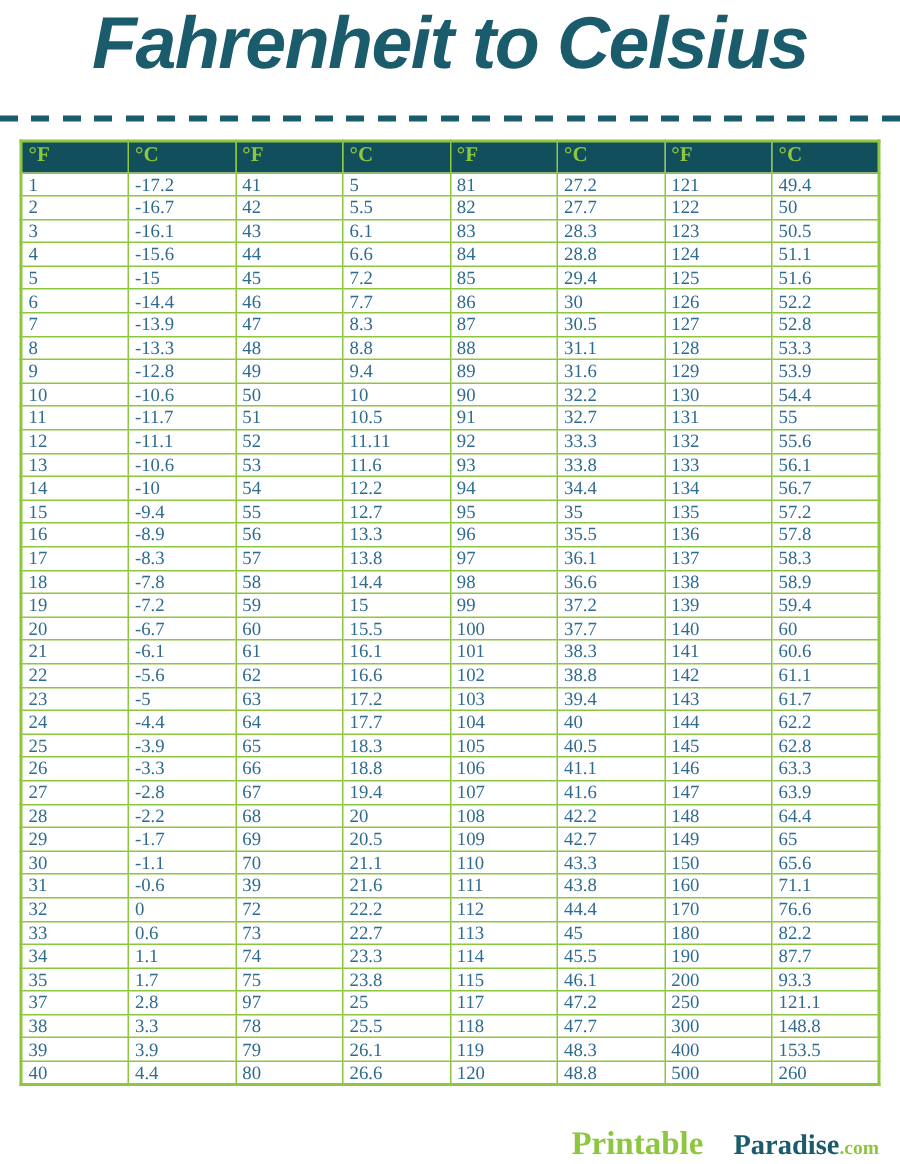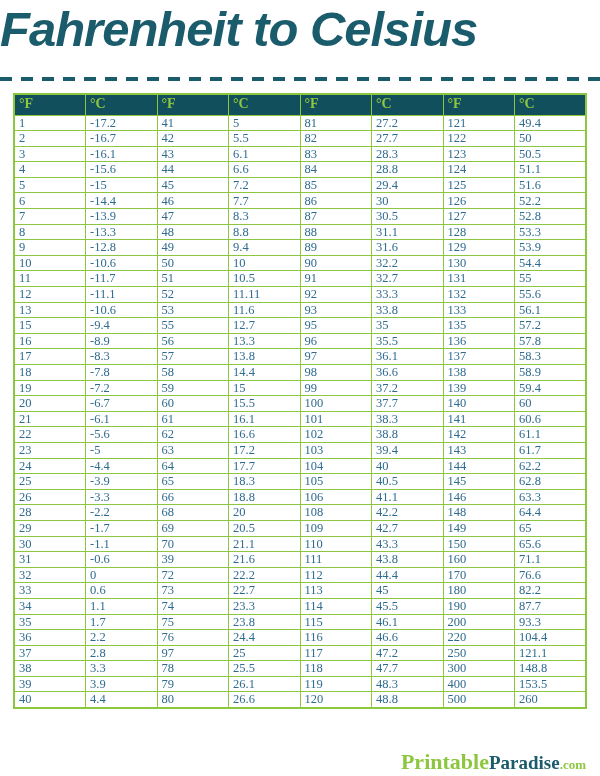--- a/index.html
+++ b/index.html
@@ -11,20 +11,21 @@
     overflow: hidden;
     --teal: #1a5b6c;
     --header-bg: #124f5c;
     --green: #8dc63f;
     --cell-text: #2f6b8f;
   }
   .page-title {
     position: absolute;
     top: 1px; left: 0;
     width: 600px;
+    text-align: center;
     font-family: "Liberation Sans", sans-serif;
     font-style: italic;
     font-weight: bold;
     font-size: 49px;
     letter-spacing: -1px;
     color: var(--teal);
   }
   .dashed-divider {
     position: absolute;
     top: 77px; left: 0;
@@ -68,21 +69,21 @@
   }
   .footer-brand {
     position: absolute;
     top: 749px;
     right: 14px;
     font-family: "Liberation Serif", serif;
     font-weight: bold;
     white-space: nowrap;
   }
   .brand-printable { color: var(--green); font-size: 22px; }
-  .brand-paradise  { color: var(--teal);  font-size: 19px; }
+  .brand-paradise  { color: var(--teal);  font-size: 19px; margin-left: 20px; }
   .brand-com       { color: var(--green); font-size: 13px; }
 </style>
 </head>
 <body style="--teal: #1a5b6c; --header-bg: #124f5c; --green: #8dc63f; --cell-text: #2f6b8f;">
 
 <h1 class="page-title">Fahrenheit to Celsius</h1>
 
 <div class="dashed-divider"></div>
 
 <table class="conv-table">
@@ -223,20 +224,30 @@
         <td>13</td>
         <td>-10.6</td>
         <td>53</td>
         <td>11.6</td>
         <td>93</td>
         <td>33.8</td>
         <td>133</td>
         <td>56.1</td>
       </tr>
       <tr>
+        <td>14</td>
+        <td>-10</td>
+        <td>54</td>
+        <td>12.2</td>
+        <td>94</td>
+        <td>34.4</td>
+        <td>134</td>
+        <td>56.7</td>
+      </tr>
+      <tr>
         <td>15</td>
         <td>-9.4</td>
         <td>55</td>
         <td>12.7</td>
         <td>95</td>
         <td>35</td>
         <td>135</td>
         <td>57.2</td>
       </tr>
       <tr>
@@ -343,20 +354,30 @@
         <td>26</td>
         <td>-3.3</td>
         <td>66</td>
         <td>18.8</td>
         <td>106</td>
         <td>41.1</td>
         <td>146</td>
         <td>63.3</td>
       </tr>
       <tr>
+        <td>27</td>
+        <td>-2.8</td>
+        <td>67</td>
+        <td>19.4</td>
+        <td>107</td>
+        <td>41.6</td>
+        <td>147</td>
+        <td>63.9</td>
+      </tr>
+      <tr>
         <td>28</td>
         <td>-2.2</td>
         <td>68</td>
         <td>20</td>
         <td>108</td>
         <td>42.2</td>
         <td>148</td>
         <td>64.4</td>
       </tr>
       <tr>
@@ -423,30 +444,20 @@
         <td>35</td>
         <td>1.7</td>
         <td>75</td>
         <td>23.8</td>
         <td>115</td>
         <td>46.1</td>
         <td>200</td>
         <td>93.3</td>
       </tr>
       <tr>
-        <td>36</td>
-        <td>2.2</td>
-        <td>76</td>
-        <td>24.4</td>
-        <td>116</td>
-        <td>46.6</td>
-        <td>220</td>
-        <td>104.4</td>
-      </tr>
-      <tr>
         <td>37</td>
         <td>2.8</td>
         <td>97</td>
         <td>25</td>
         <td>117</td>
         <td>47.2</td>
         <td>250</td>
         <td>121.1</td>
       </tr>
       <tr>

